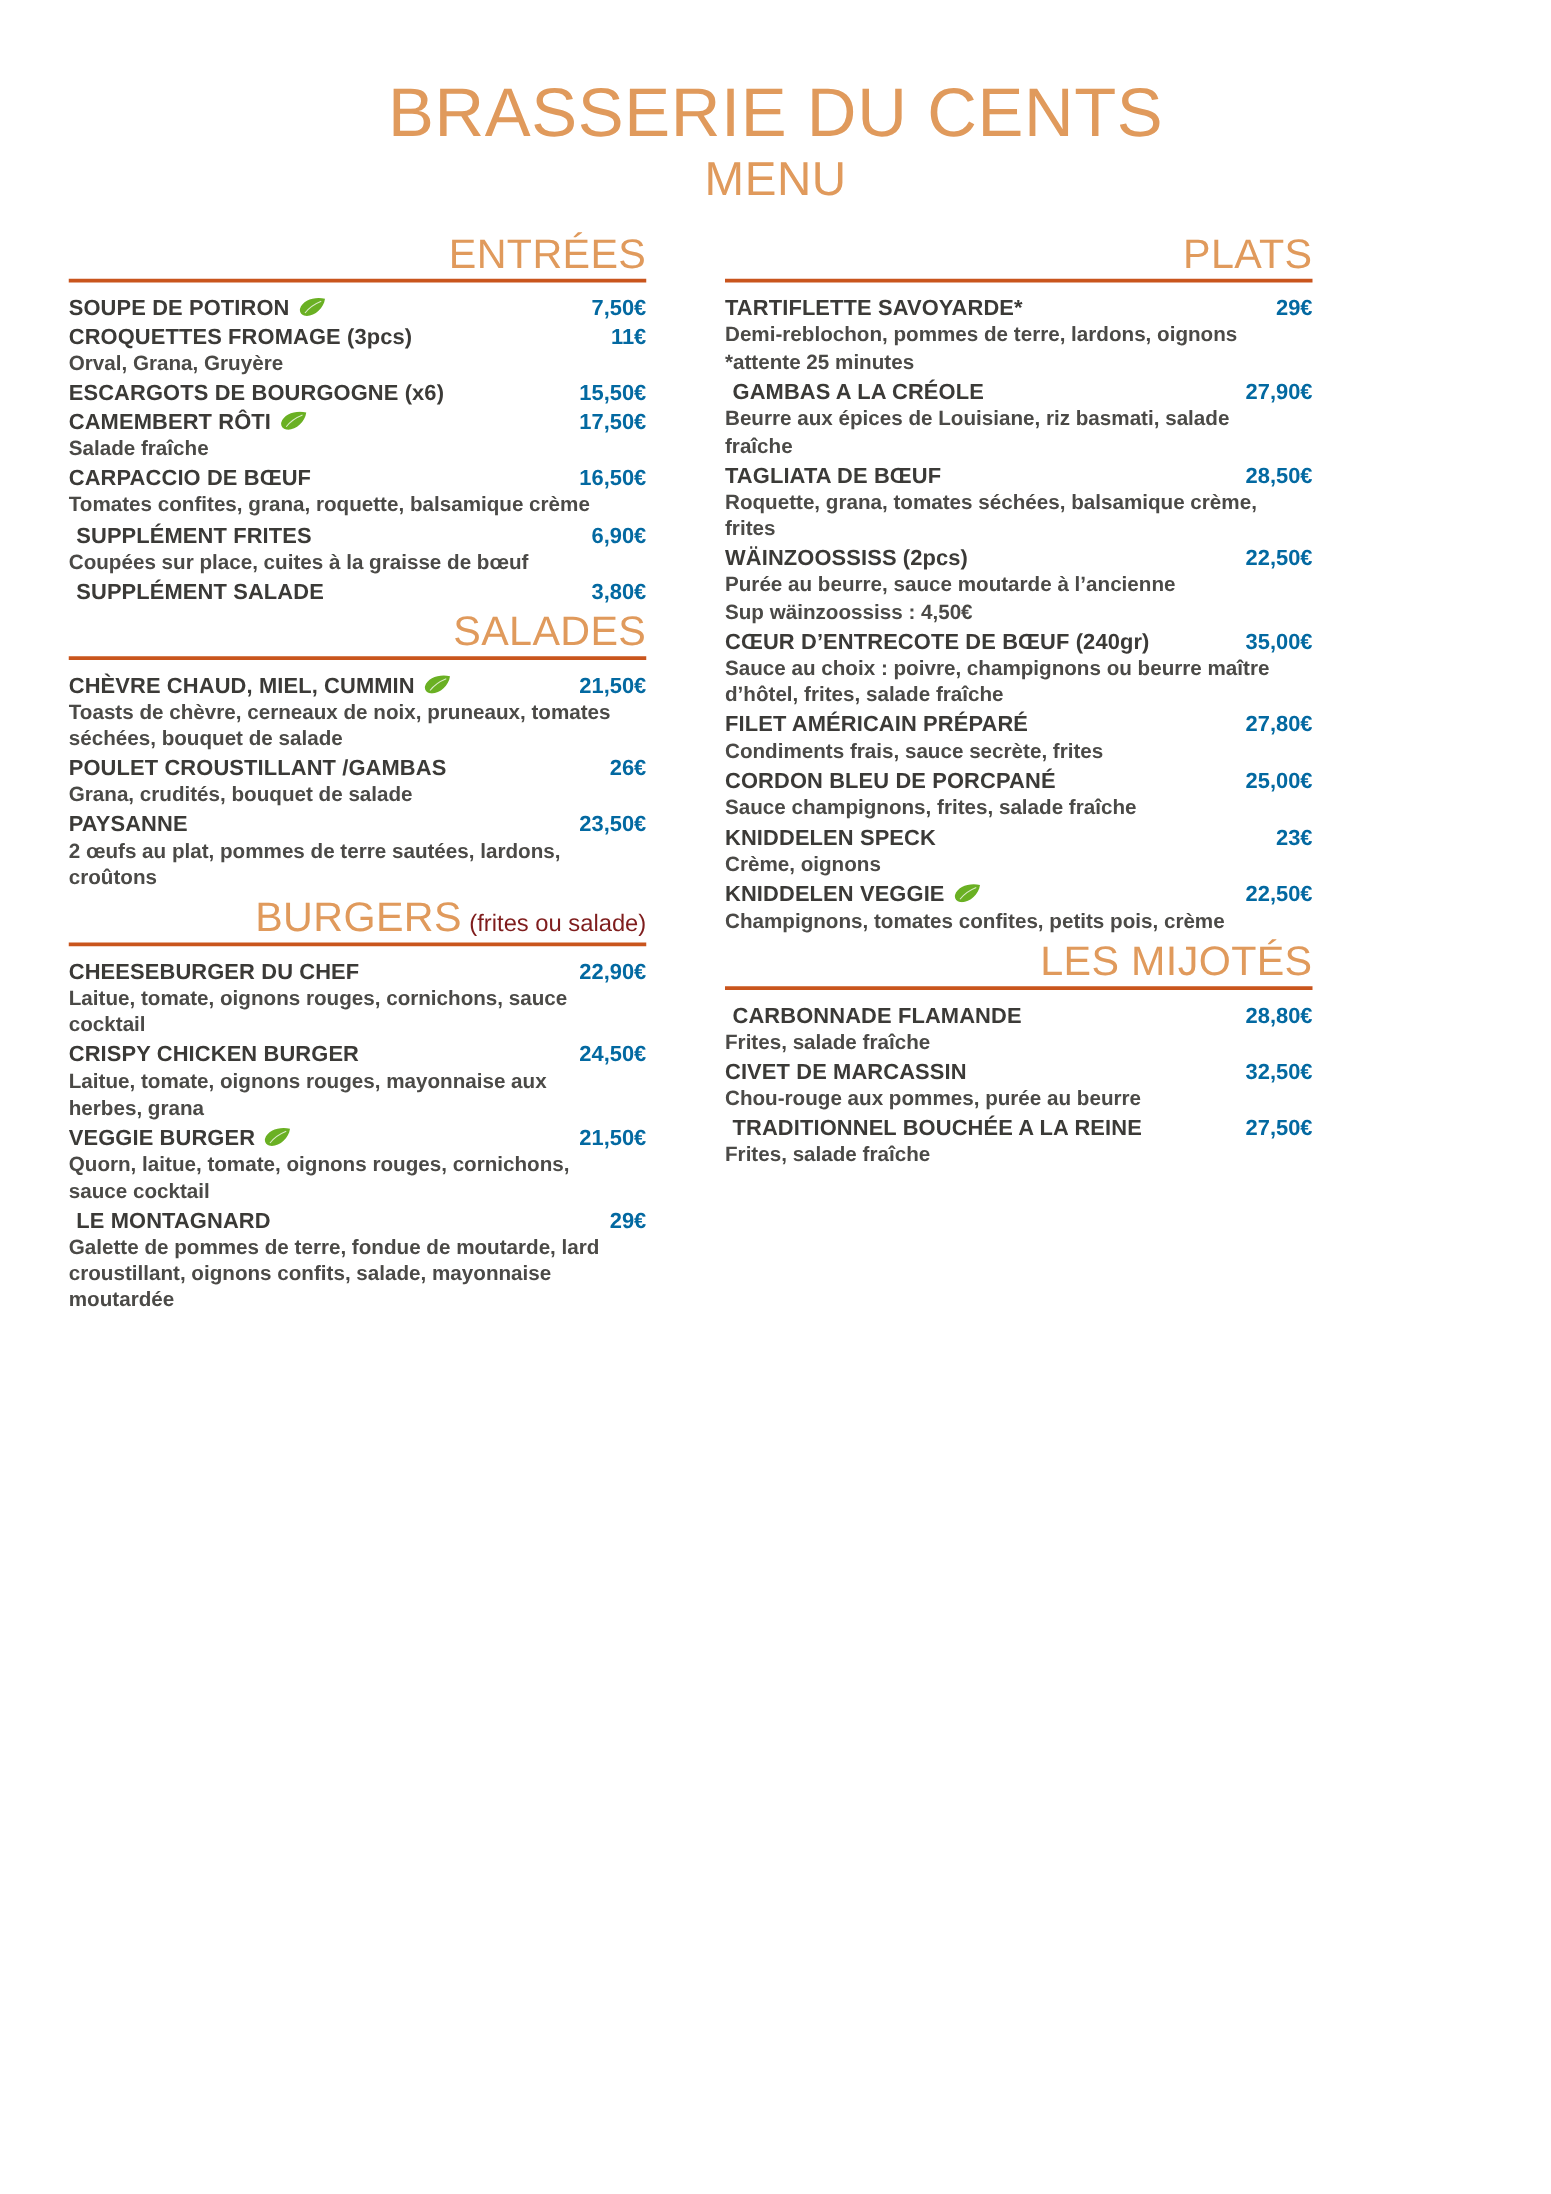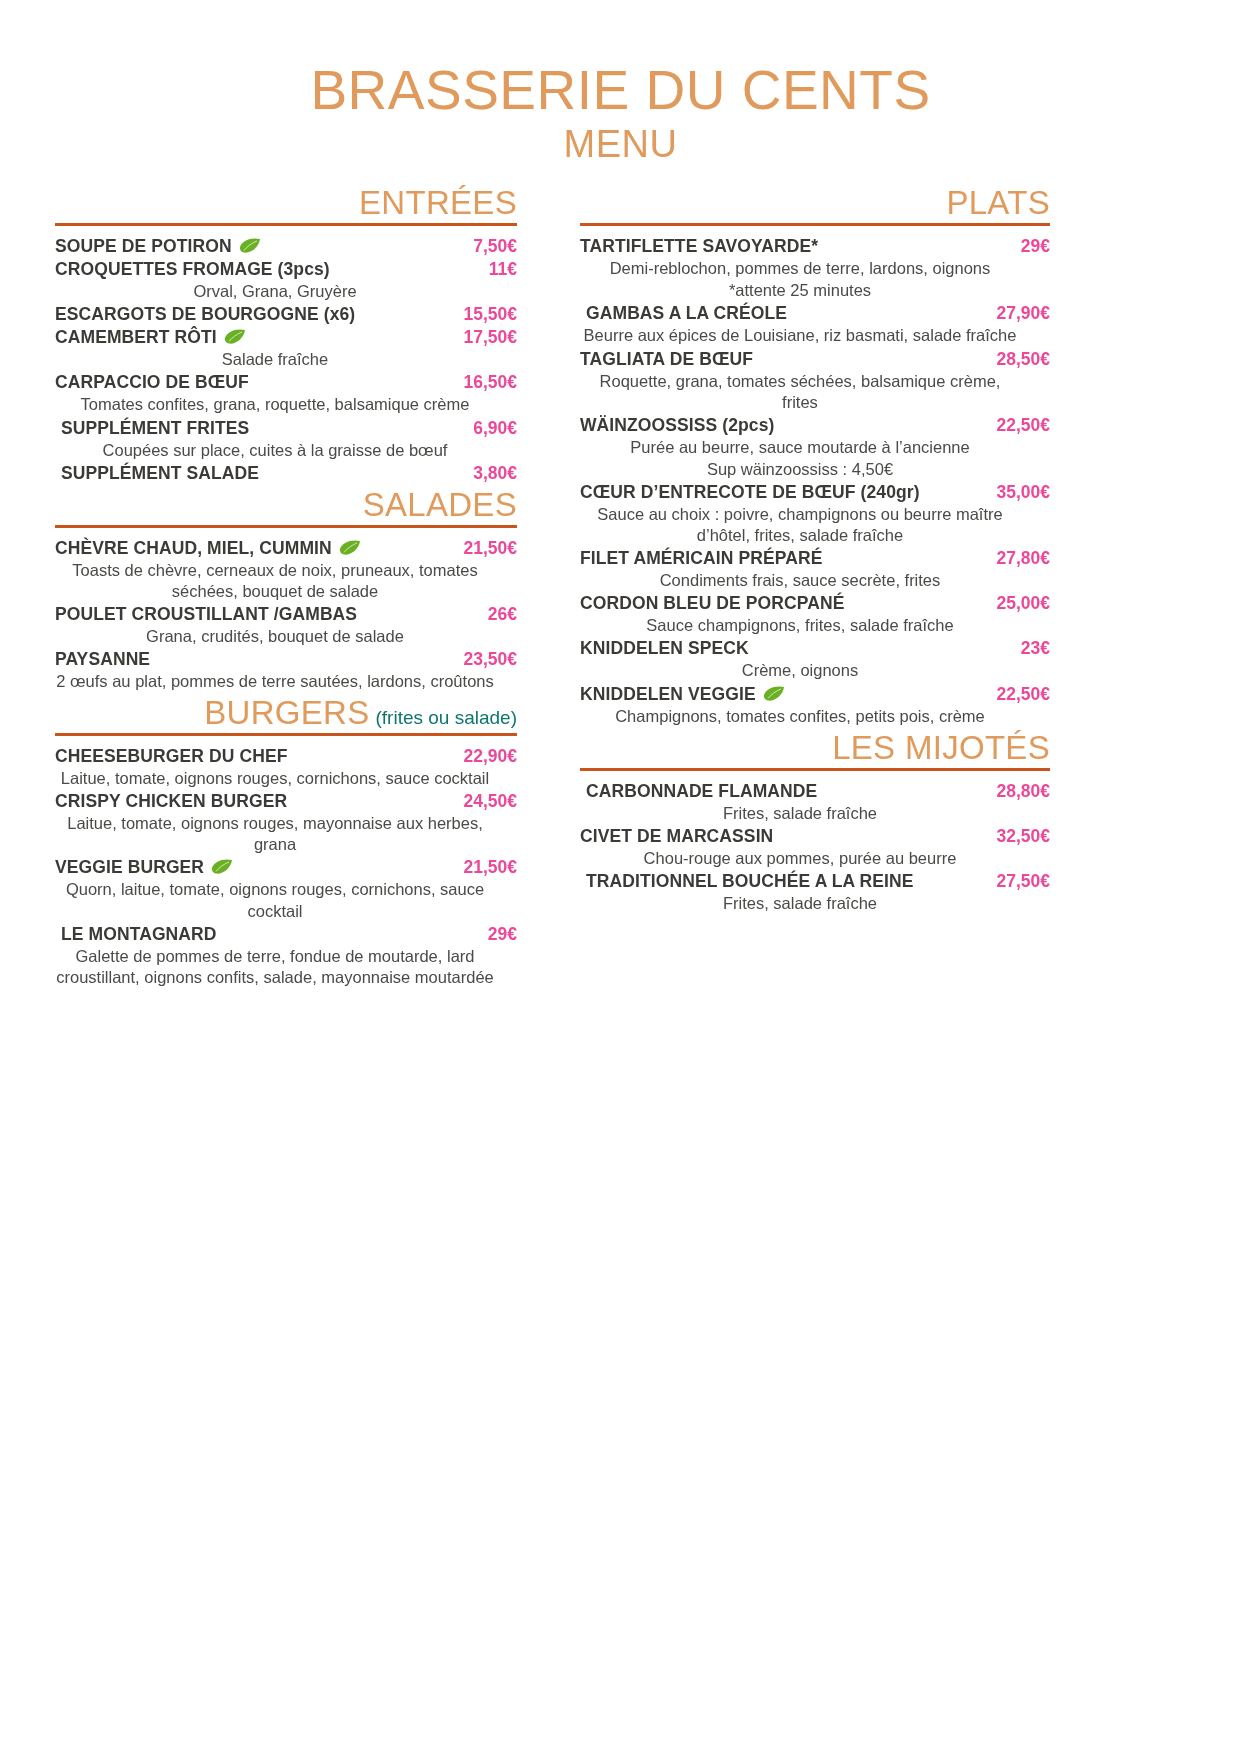--- a/index.html
+++ b/index.html
@@ -63,21 +63,21 @@
 
   .section-title {
     font-size: 33px;
     font-weight: 400;
     color: #e09a5c;
     letter-spacing: 0.3px;
   }
 
   .section-note {
     font-size: 19px;
-    color: #0f766e;
+    color: #7f1d1d;
     margin-left: 6px;
   }
 
   .section-rule {
     height: 3px;
     background: #c9551d;
     margin-top: 1px;
     width: 100%;
   }
 
@@ -102,32 +102,31 @@
     text-align: center;
   }
 
   .item-name.indent { padding-left: 6px; }
 
   .item-spacer { flex: 1 1 auto; min-width: 8px; }
 
   .item-price {
     font-size: 17.5px;
     font-weight: bold;
-    color: #ec4899;
+    color: #0369a1;
     white-space: nowrap;
   }
 
   .item-desc {
     font-size: 16.5px;
-    font-weight: 400;
+    font-weight: 700;
     color: #4b4a47;
     line-height: 1.28;
     margin-top: 1px;
     max-width: 440px;
-    text-align: center;
   }
 
   
   .leaf-icon {
     display: inline-block;
     width: 22px;
     height: 15px;
     margin-left: 7px;
     position: relative;
     top: 1px;

